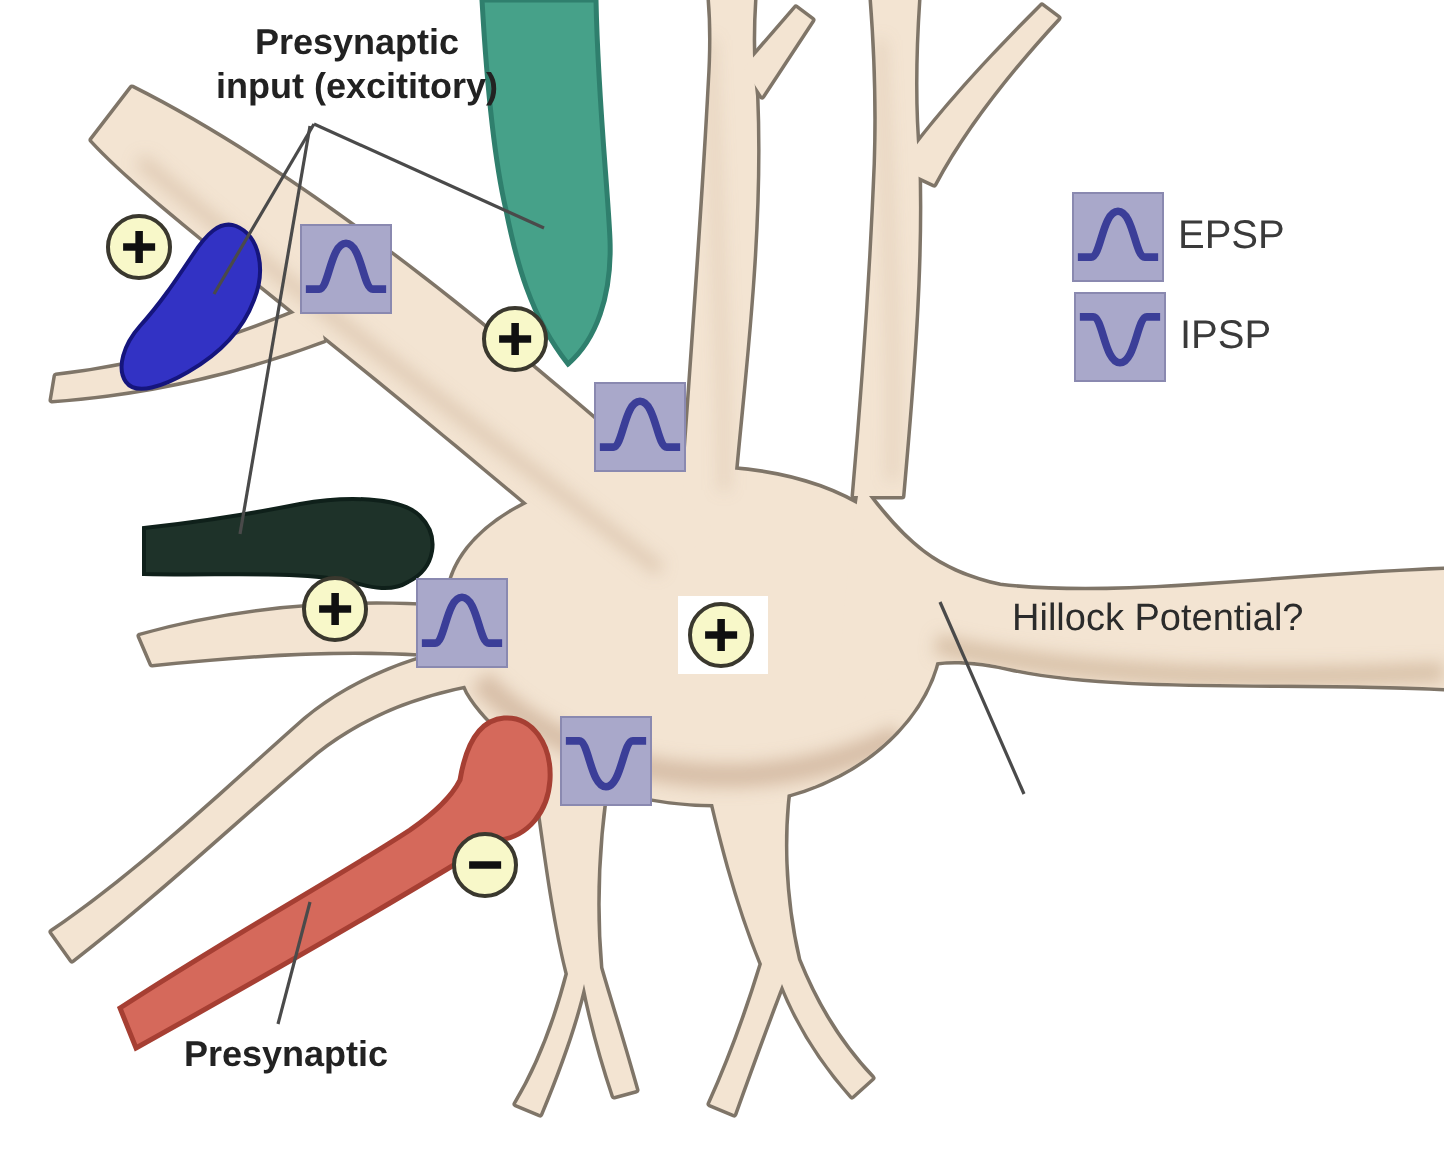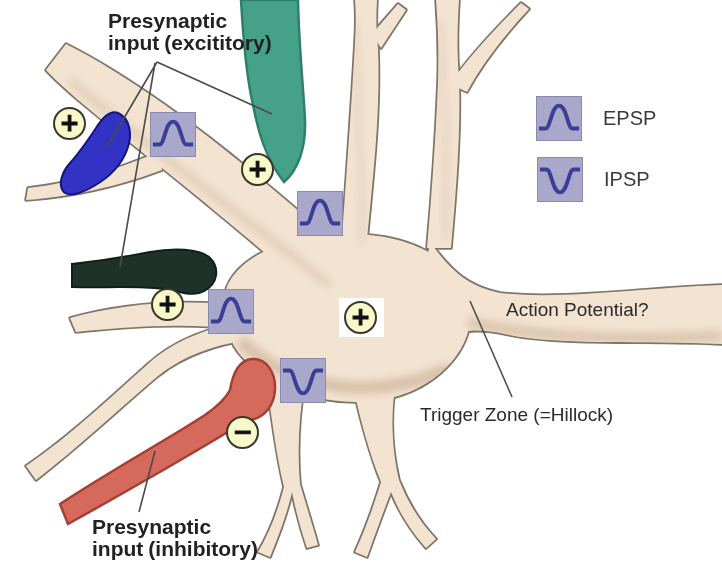--- a/index.html
+++ b/index.html
@@ -1,40 +1,40 @@
 <!DOCTYPE html>
 <html><head>
 <meta charset="utf-8">
 <style>
   html,body{margin:0;padding:0;background:#fff;}
   .stage{position:relative;width:722px;height:580px;background:#ffffff;overflow:hidden;
          font-family:"Liberation Sans",sans-serif;}
   .stage svg.art{position:absolute;left:0;top:0;z-index:1;}
   .overlay{position:absolute;z-index:2;white-space:nowrap;}
   
-  .lbl{color:#222;font-size:21px;line-height:22px;}
+  .lbl{color:#222;font-size:18px;line-height:22px;text-align:center;}
   .bold{font-weight:bold;}
   .paren{margin-left:5px;font-weight:bold;}
   .post-lbl{font-size:20px;font-weight:bold;color:#1f1f1f;}
   .plain-lbl{font-size:19px;font-weight:normal;color:#2b2b2b;}
   
   .psp{position:absolute;width:46px;height:45px;background:#a9a8ca;
        border:1px solid rgba(80,80,130,.35);box-sizing:border-box;z-index:2;}
   .psp svg{display:block;width:100%;height:100%;}
   
   .badge{position:absolute;width:33px;height:33px;border-radius:50%;
          background:#f8f8c9;border:2px solid #3a382e;box-sizing:border-box;
          display:flex;align-items:center;justify-content:center;z-index:3;}
   .badge span{font:bold 24px "DejaVu Sans",sans-serif;color:#101010;
               -webkit-text-stroke:1px #101010;line-height:1;transform:translateY(-1px);}
   .white-patch{position:absolute;background:#fff;z-index:2;}
   
   .legend-item{position:absolute;display:flex;align-items:center;z-index:2;}
   .legend-item .psp{position:static;flex:0 0 auto;}
-  .legend-item .legend-text{margin-left:21px;font-size:20px;color:#3a3a3a;}
+  .legend-item .legend-text{margin-left:7px;font-size:20px;color:#3a3a3a;}
 </style>
 </head>
 <body>
 
 <div class="stage">
 
   <svg class="art" width="722" height="580" viewBox="0 0 722 580">
     <defs>
       <path id="n-soma" d="M 224,302 C 224,262 282,234 348,234 C 420,234 466,266 470,312 C 473,348 438,390 382,400 C 318,410 254,380 234,346 C 227,332 224,316 224,302 Z"></path>
       <path id="n-axon" d="M 430,242 C 452,272 468,286 500,293 C 560,300 640,288 722,285 L 722,344 C 645,340 560,346 505,334 C 468,326 445,330 418,365 C 420,330 422,290 430,242 Z"></path>
@@ -158,40 +158,36 @@
   </div>
 
   <div class="overlay lbl" style="left:108px;top:10px;">
     <div class="bold">Presynaptic</div>
     <div>
       <span class="bold">input</span><span class="paren">(excititory)</span>
     </div>
   </div>
 
 
-  <div class="overlay plain-lbl" style="left:506px;top:299px;">Action Potential?</div>
+  <div class="overlay plain-lbl" style="left:506px;top:299px;">Hillock Potential?</div>
 
-  <div class="overlay plain-lbl" style="left:420px;top:404px;">Trigger Zone (=Hillock)</div>
 
   <div class="overlay lbl" style="left:92px;top:516px;">
     <div class="bold">Presynaptic</div>
-    <div>
-      <span class="bold">input</span><span class="paren">(inhibitory)</span>
-    </div>
   </div>
 
   <div class="legend-item" style="left:536px;top:96px;">
     <div class="psp">
       <svg viewBox="0 0 46 45">
         <path d="M 2,33 L 9,33 C 14,33 15,9 23,9 C 31,9 32,33 37,33 L 44,33" fill="none" stroke="#3b3e98" stroke-width="4"></path>
       </svg>
     </div>
     <span class="legend-text">EPSP</span>
   </div>
-  <div class="legend-item" style="left:537px;top:157px;">
+  <div class="legend-item" style="left:537px;top:146px;">
     <div class="psp">
       <svg viewBox="0 0 46 45">
         <path d="M 2,12 L 9,12 C 14,12 15,36 23,36 C 31,36 32,12 37,12 L 44,12" fill="none" stroke="#3b3e98" stroke-width="4"></path>
       </svg>
     </div>
     <span class="legend-text">IPSP</span>
   </div>
 
 </div>
 

